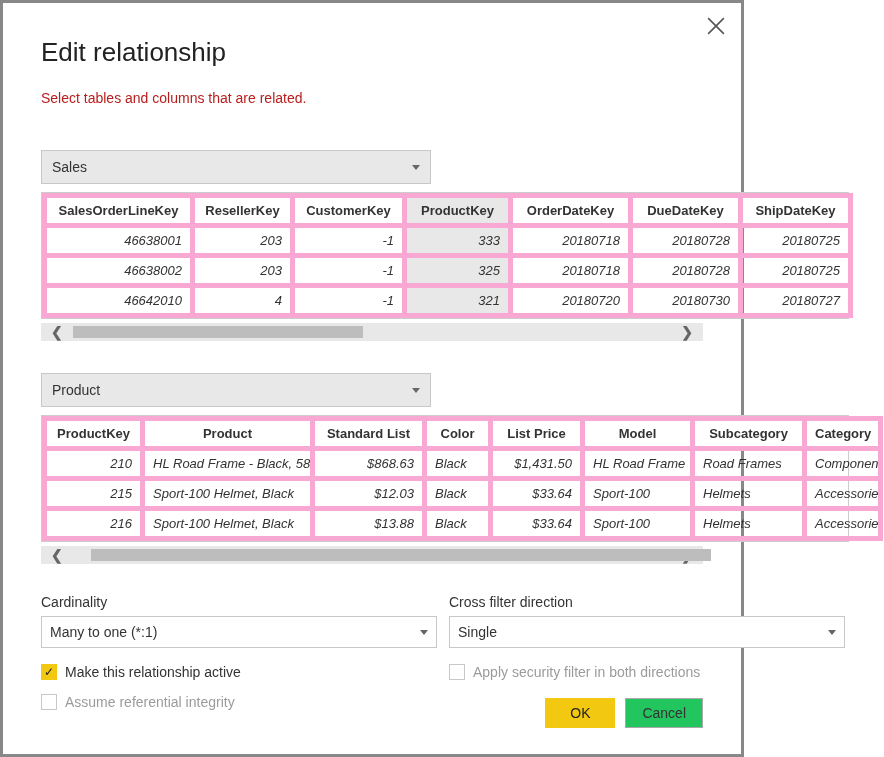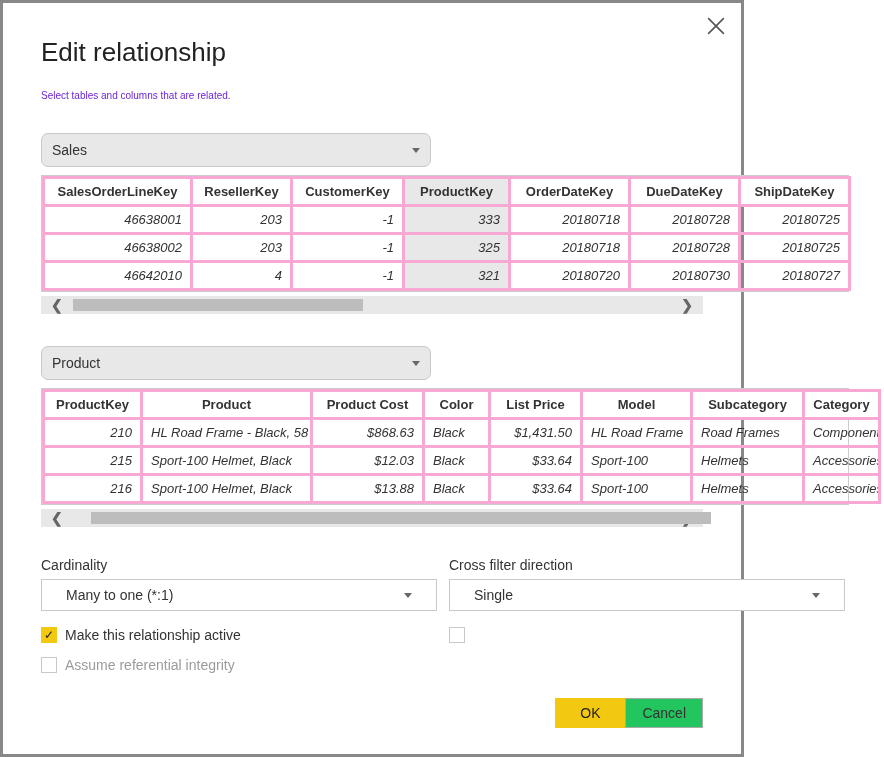--- a/index.html
+++ b/index.html
@@ -27,53 +27,53 @@
     color: #555;
   }
   .close-x svg { width: 18px; height: 18px; }
   h1.title {
     font-size: 26px;
     font-weight: 400;
     color: #222;
     margin: 14px 0 22px 0;
   }
   .subtitle {
-    font-size: 10px;
-    color: #6d28d9;
-    margin-bottom: 32px;
+    font-size: 14px;
+    color: #b91c1c;
+    margin-bottom: 44px;
   }
   .combo {
     width: 390px;
     height: 34px;
     border: 1px solid #c8c8c8;
     background: #e8e8e8;
     display: flex;
     align-items: center;
     justify-content: space-between;
     padding: 0 10px;
     font-size: 14px;
     color: #333;
     cursor: pointer;
     margin-bottom: 8px;
   }
-  .combo.wide { width: 390px; border-radius: 7px; }
+  .combo.wide { width: 390px; }
   .caret {
     width: 0; height: 0;
     border-left: 4px solid transparent;
     border-right: 4px solid transparent;
     border-top: 5px solid #666;
   }
   .grid-wrap { width: 808px; border: 1px solid #ccc; margin-bottom: 4px; }
   .grid {
     width: 100%;
     border-collapse: collapse;
     table-layout: fixed;
   }
   .grid th, .grid td {
-    border: 3px solid #f9a8d4;
+    border: 5px solid #f9a8d4;
     padding: 5px 8px;
     font-size: 13px;
     white-space: nowrap;
     overflow: hidden;
   }
   .grid th {
     background: #fff;
     font-weight: 700;
     color: #333;
     text-align: center;
@@ -126,21 +126,21 @@
     margin-bottom: 6px;
   }
   .select-box {
     width: 396px;
     height: 32px;
     border: 1px solid #c8c8c8;
     background: #fff;
     display: flex;
     align-items: center;
     justify-content: space-between;
-    padding: 0 24px;
+    padding: 0 8px;
     font-size: 14px;
     color: #333;
     cursor: pointer;
   }
   .checks { display: flex; margin-top: 16px; gap: 12px; }
   .check-col { flex: 0 0 396px; display: flex; flex-direction: column; gap: 14px; }
   .check {
     display: flex; align-items: center; gap: 8px;
     font-size: 14px;
     color: #333;
@@ -156,21 +156,21 @@
   }
   .box.checked {
     background: #f2c811;
     border-color: #f2c811;
     color: #222;
   }
   .box.disabled { border-color: #c8c8c8; }
   .footer {
     position: absolute;
     bottom: 26px; right: 38px;
-    display: flex;  padding-left: 48px;
+    display: flex; gap: 10px; padding-left: 48px;
   }
   .btn {
     height: 30px;
     min-width: 70px;
     padding: 0 16px;
     display: inline-flex;
     align-items: center; justify-content: center;
     font-size: 14px;
     cursor: pointer;
     border: 1px solid #aaa;
@@ -277,21 +277,21 @@
             <col style="width: 66px;">
             <col style="width: 92px;">
             <col style="width: 110px;">
             <col style="width: 112px;">
             <col style="width: 76px;">
           </colgroup>
           <thead>
             <tr>
               <th>ProductKey</th>
               <th>Product</th>
-              <th>Product Cost</th>
+              <th>Standard List</th>
               <th>Color</th>
               <th>List Price</th>
               <th>Model</th>
               <th>Subcategory</th>
               <th>Category</th>
             </tr>
           </thead>
           <tbody>
             <tr>
               <td class="num">210</td>
@@ -358,20 +358,21 @@
           <span>Make this relationship active</span>
         </label>
         <label class="check disabled">
           <span class="box disabled"></span>
           <span>Assume referential integrity</span>
         </label>
       </div>
       <div class="check-col">
         <label class="check disabled">
           <span class="box disabled"></span>
+          <span>Apply security filter in both directions</span>
         </label>
       </div>
     </div>
   </div>
 
   <div class="footer">
     <div class="btn primary">
         <span>OK</span>
       </div>
     <div class="btn">

